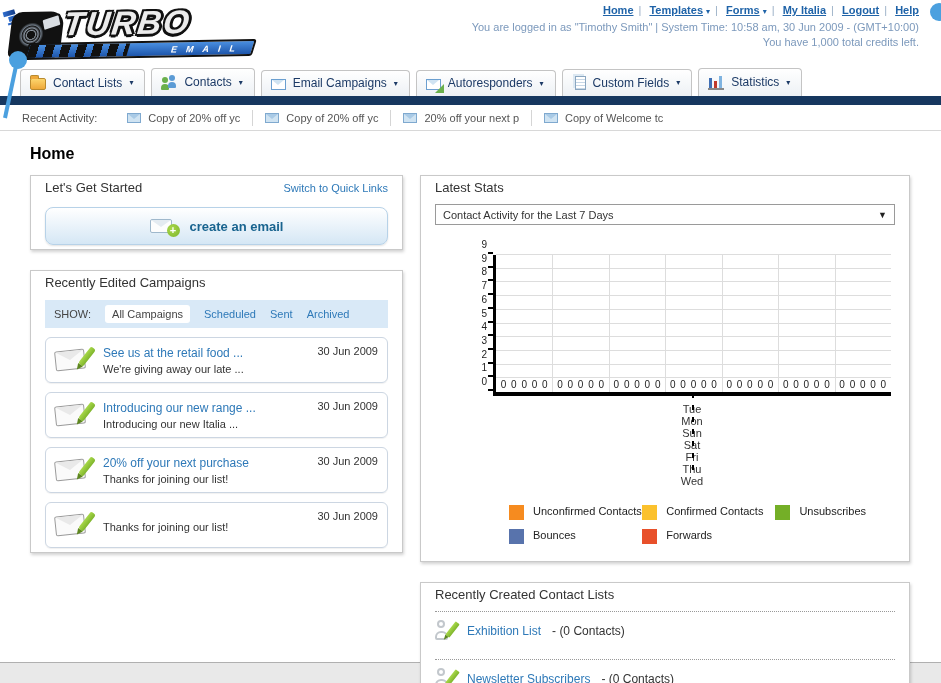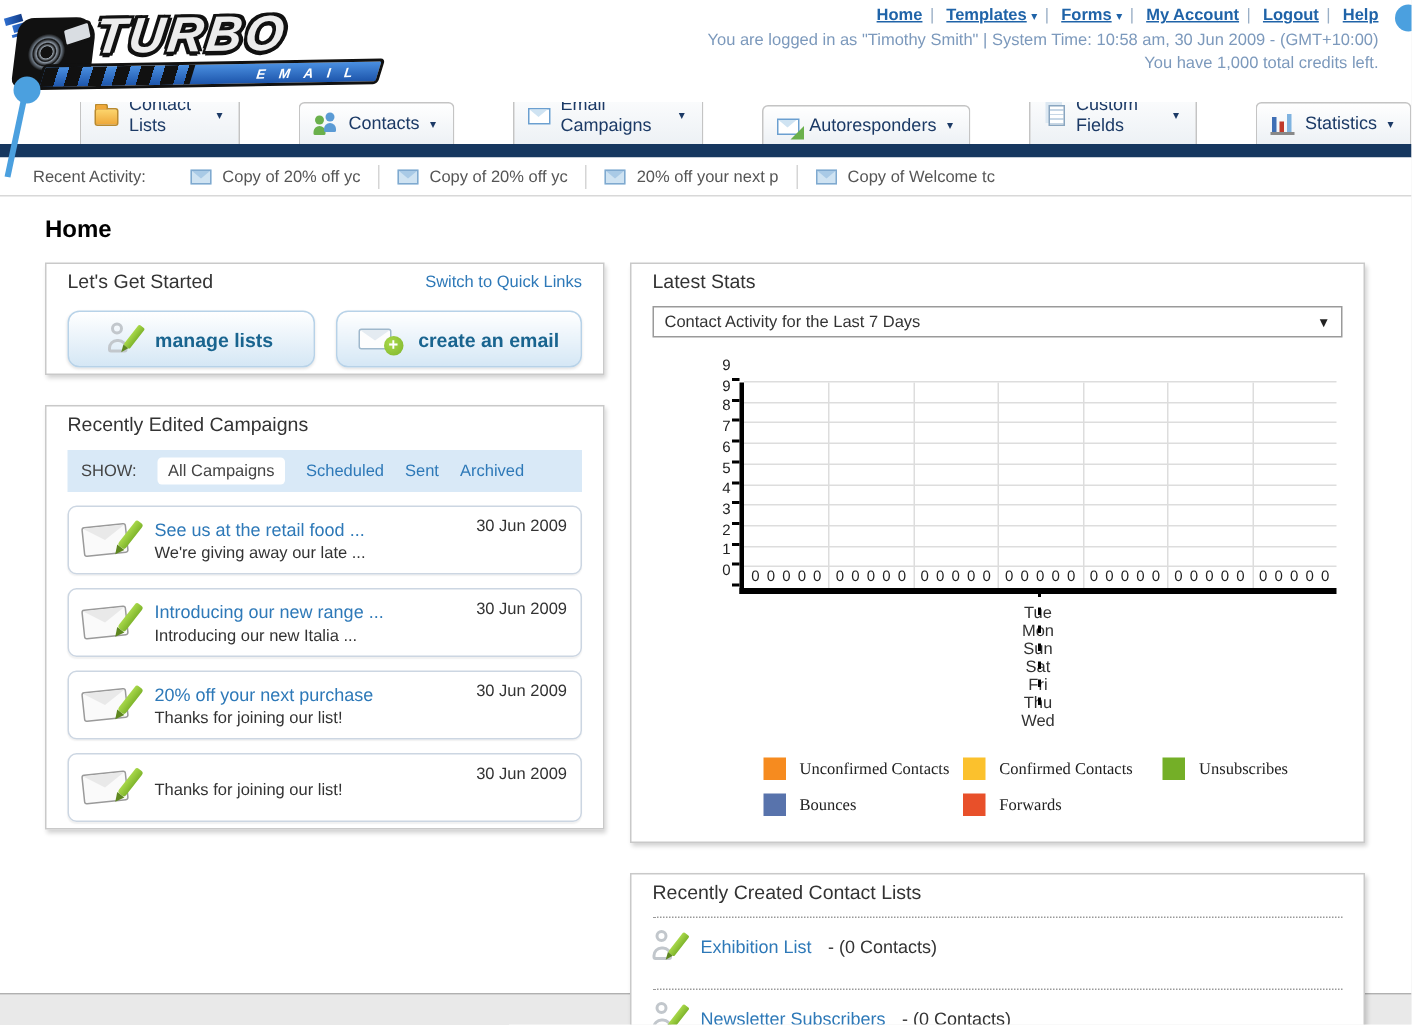--- a/index.html
+++ b/index.html
@@ -38,21 +38,21 @@
 
   .topnav { position:absolute; top:4px; right:22px; font-size:11px; color:#9aafc6; white-space:nowrap; }
   .topnav a { color:#1F63A8; text-decoration:underline; font-weight:bold; cursor:pointer; }
   .topnav .sep { margin:0 5px; color:#9aafc6; }
   .caret { font-size:8px; color:#1F63A8; }
   .logininfo { position:absolute; top:20px; right:22px; text-align:right; font-size:11px; color:#7C99BC; line-height:15px; }
 
   
   .tabbar { display:flex; align-items:flex-end; gap:6px; padding-left:20px; height:28px; background:#fff; }
   .tab { display:flex; align-items:center; gap:7px; padding:5px 11px 6px 9px; border:1px solid #c4c4c4; border-bottom:none;
-      border-radius:4px 4px 0 0; background:linear-gradient(#ffffff,#edf1f5); font-size:12px; color:#1C3A66; cursor:pointer;margin-left:33px; }
+      border-radius:4px 4px 0 0; background:linear-gradient(#ffffff,#edf1f5); font-size:12px; color:#1C3A66; cursor:pointer; }
   .tab .caret { color:#1C3A66; }
 
   .navybar { height:9px; background:#16375F; }
 
   
   .activity { display:flex; align-items:center; height:26px; padding-left:22px; font-size:11px; color:#555;
       border-bottom:1px solid #d8d8d8; background:#fff; }
   .activity .label { margin-right:18px; }
   .activity-item { display:flex; align-items:center; gap:7px; padding:0 12px; border-right:1px solid #d5d5d5; height:16px; cursor:pointer; }
   .activity-item:last-child { border-right:none; }
@@ -124,21 +124,21 @@
   .hgrid { position:absolute; left:0; right:0; border-top:1px solid #ddd; }
   .vgrid { position:absolute; top:0; bottom:0; border-left:1px solid #ddd; }
   .ylab { position:absolute; left:-29px; width:20px; text-align:right; font-size:10px; color:#222; transform:translateY(-50%); }
   .ytick { position:absolute; left:-8px; width:5px; height:2px; background:#000; transform:translateY(-50%); }
   .zeros-row { position:absolute; left:0; right:0; bottom:2px; display:flex; }
   .zero-group { flex:1; display:flex; justify-content:space-evenly; font-size:10px; color:#222; }
   .xlabels { display:flex; margin-left:26px; width:398px; font-size:11px; color:#333; margin-top:7px;flex-direction:column; }
   .xlabel { flex:1; text-align:center; position:relative; }
   .xlabel::before { content:""; position:absolute; top:-10px; left:50%; width:2px; height:5px; background:#000; }
   .legend { margin:18px 0 4px 42px; display:flex; flex-wrap:wrap; width:400px; }
-  .legend-item { display:flex; align-items:center; gap:9px; width:33.3%; margin-bottom:9px; font-size:11px; color:#222;font-family:Liberation Serif, serif; }
+  .legend-item { display:flex; gap:9px; width:33.3%; margin-bottom:9px; font-size:11px; color:#222; }
   .swatch { width:15px; height:15px; flex:none; }
 
   
   .cl-sep { border-bottom:1px dotted #999; margin:9px 0 0 0; }
   .cl-item { display:flex; align-items:center; gap:11px; padding:8px 0; font-size:12px; }
   .cl-name { color:#2E79B8; cursor:pointer; }
   .cl-suffix { color:#333; }
 
   .footer-strip { height:20px; background:#e9e9e9; }
 
@@ -171,21 +171,21 @@
       <div class="email-bar">
         <div class="email-stripes"></div>
         <div class="email-word">EMAIL</div>
       </div>
     </div>
 
     <div class="topnav">
       <a>Home</a><span class="sep">|</span>
       <a>Templates</a> <span class="caret">▾</span><span class="sep">|</span>
       <a>Forms</a> <span class="caret">▾</span><span class="sep">|</span>
-      <a>My Account</a><span class="sep">|</span>
+      <a>My Italia</a><span class="sep">|</span>
       <a>Logout</a><span class="sep">|</span>
       <a>Help</a>
     </div>
     <div class="help-bubble"></div>
 
     <div class="logininfo">
       <div>You are logged in as "Timothy Smith" | System Time: 10:58 am, 30 Jun 2009 - (GMT+10:00)</div>
       <div>You have 1,000 total credits left.</div>
     </div>
 
@@ -256,28 +256,20 @@
     <div class="cols">
 
       <div class="col-left">
 
         <div class="panel">
           <div class="gs-head">
             <span class="panel-title">Let's Get Started</span>
             <span class="link">Switch to Quick Links</span>
           </div>
           <div class="gs-buttons">
-            <div class="big-btn">
-              <span class="pp">
-                  <span class="head"></span>
-                  <span class="body"></span>
-                  <span class="pencil"></span>
-                </span>
-              <span>manage lists</span>
-            </div>
             <div class="big-btn">
               <span class="envplus">
                   <span class="env"></span>
                   <span class="plus">+</span>
                 </span>
               <span>create an email</span>
             </div>
           </div>
         </div>
 

